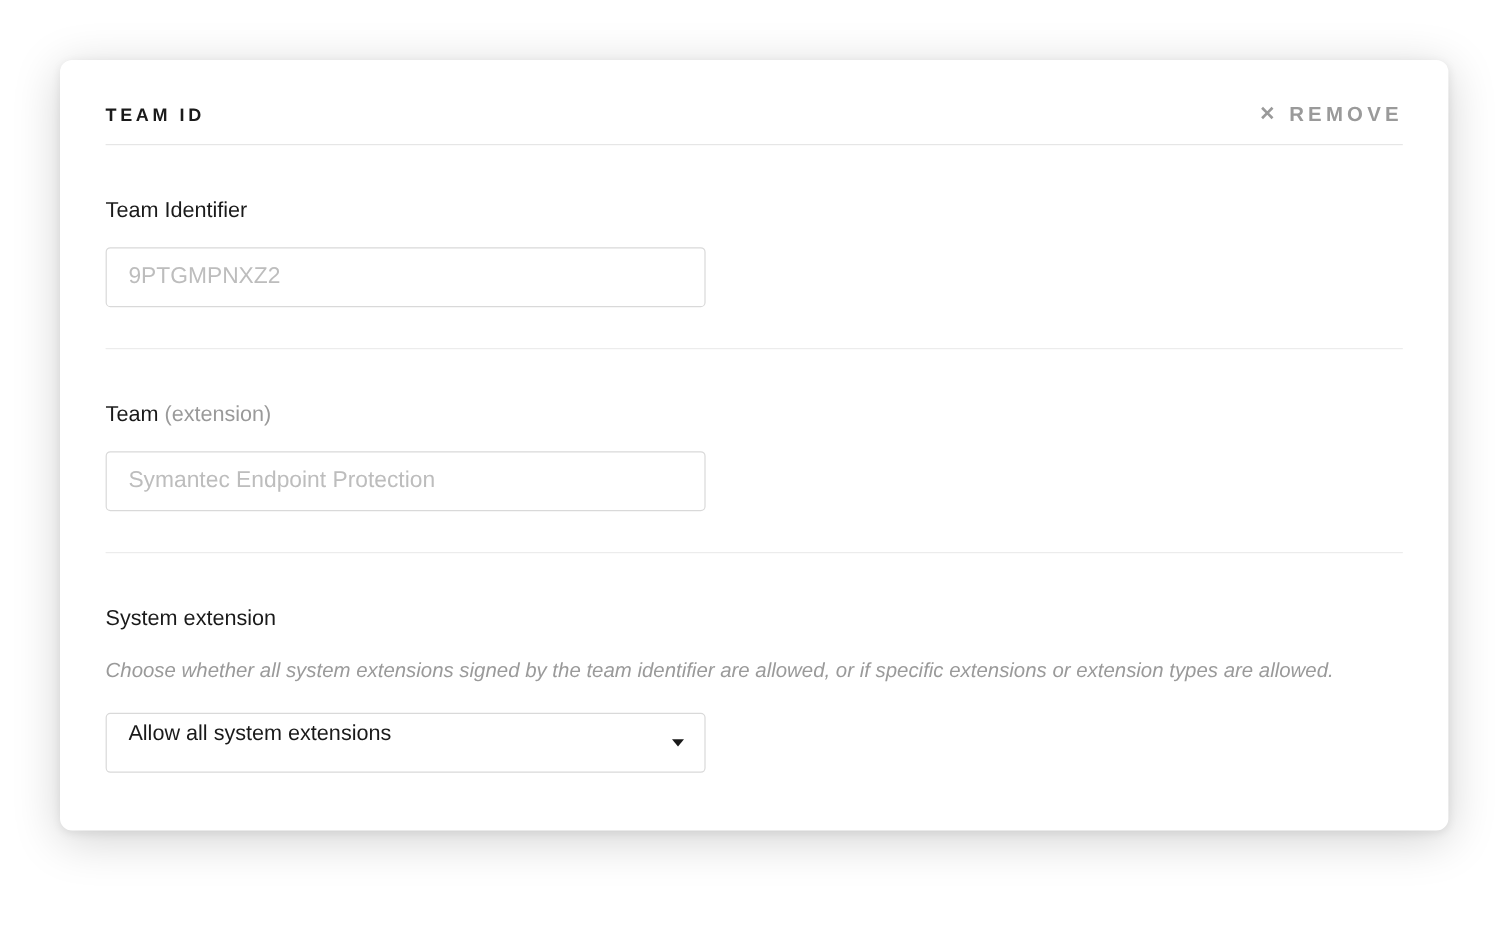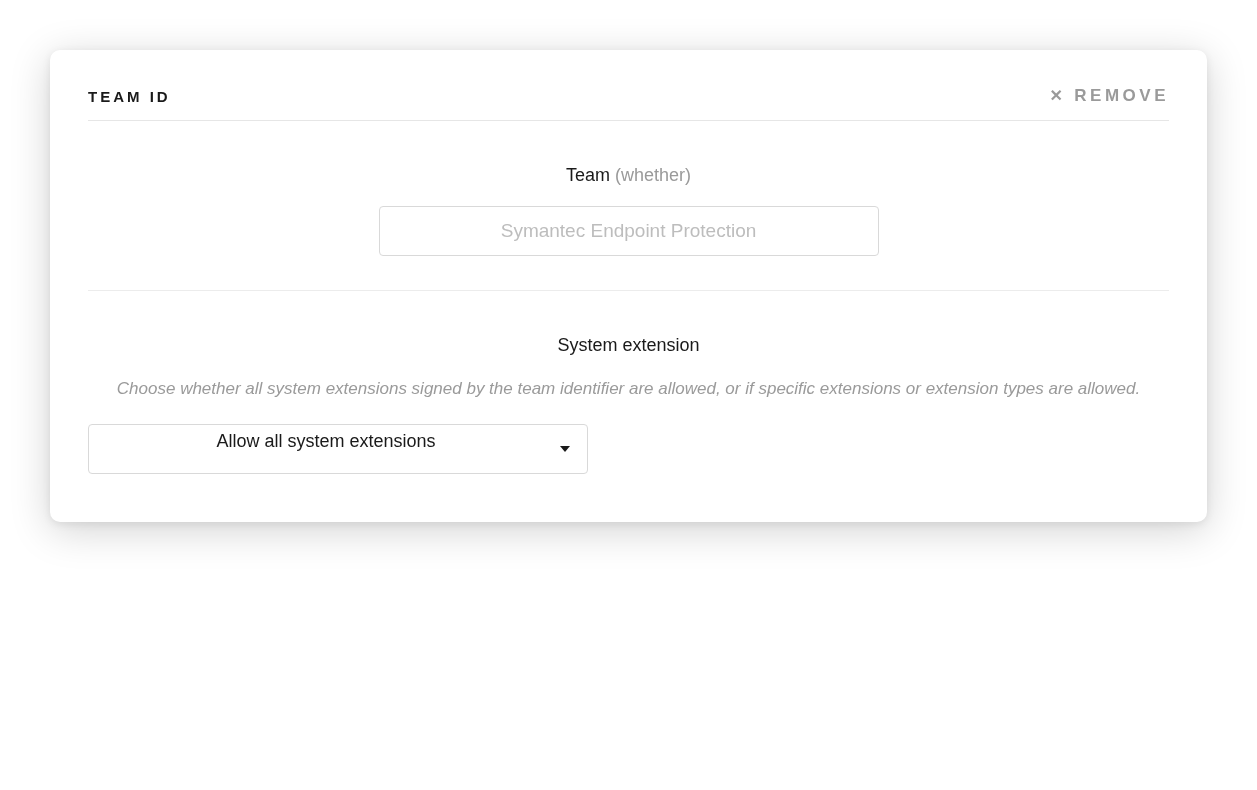--- a/index.html
+++ b/index.html
@@ -1,19 +1,18 @@
 <!DOCTYPE html>
 <html><head>
   <meta charset="utf-8">
   <style>
     * {
       box-sizing: border-box;
       margin: 0;
       padding: 0;
-      text-align: center;
     }
     body {
       font-family: -apple-system, BlinkMacSystemFont, "Segoe UI", Helvetica, Arial, sans-serif;
       background: #ffffff;
       padding: 50px;
     }
     .card {
       background: #ffffff;
       border-radius: 10px;
       box-shadow: 0 8px 40px rgba(0,0,0,0.18), 0 2px 8px rgba(0,0,0,0.08);
@@ -132,24 +131,28 @@
 <div class="card">
 
   <div class="card-header">
     <div class="card-title">TEAM ID</div>
     <button class="remove-btn">
       <span class="x-icon">✕</span>
       <span>Remove</span>
     </button>
   </div>
 
+  <div class="section">
+    <label class="field-label">Team Identifier</label>
+    <input type="text" class="text-input" placeholder="9PTGMPNXZ2" style="">
+  </div>
 
   <div class="section">
     <label class="field-label">
-      <span>Team </span><span class="optional">(whether)</span>
+      <span>Team </span><span class="optional">(extension)</span>
     </label>
     <input type="text" class="text-input" placeholder="Symantec Endpoint Protection" style="">
   </div>
 
   <div class="section">
     <label class="field-label">System extension</label>
     <p class="help-text">Choose whether all system extensions signed by the team identifier are allowed, or if specific extensions or extension types are allowed.</p>
     <div class="select-wrapper">
       <select class="select">
         <option>Allow all system extensions</option>

